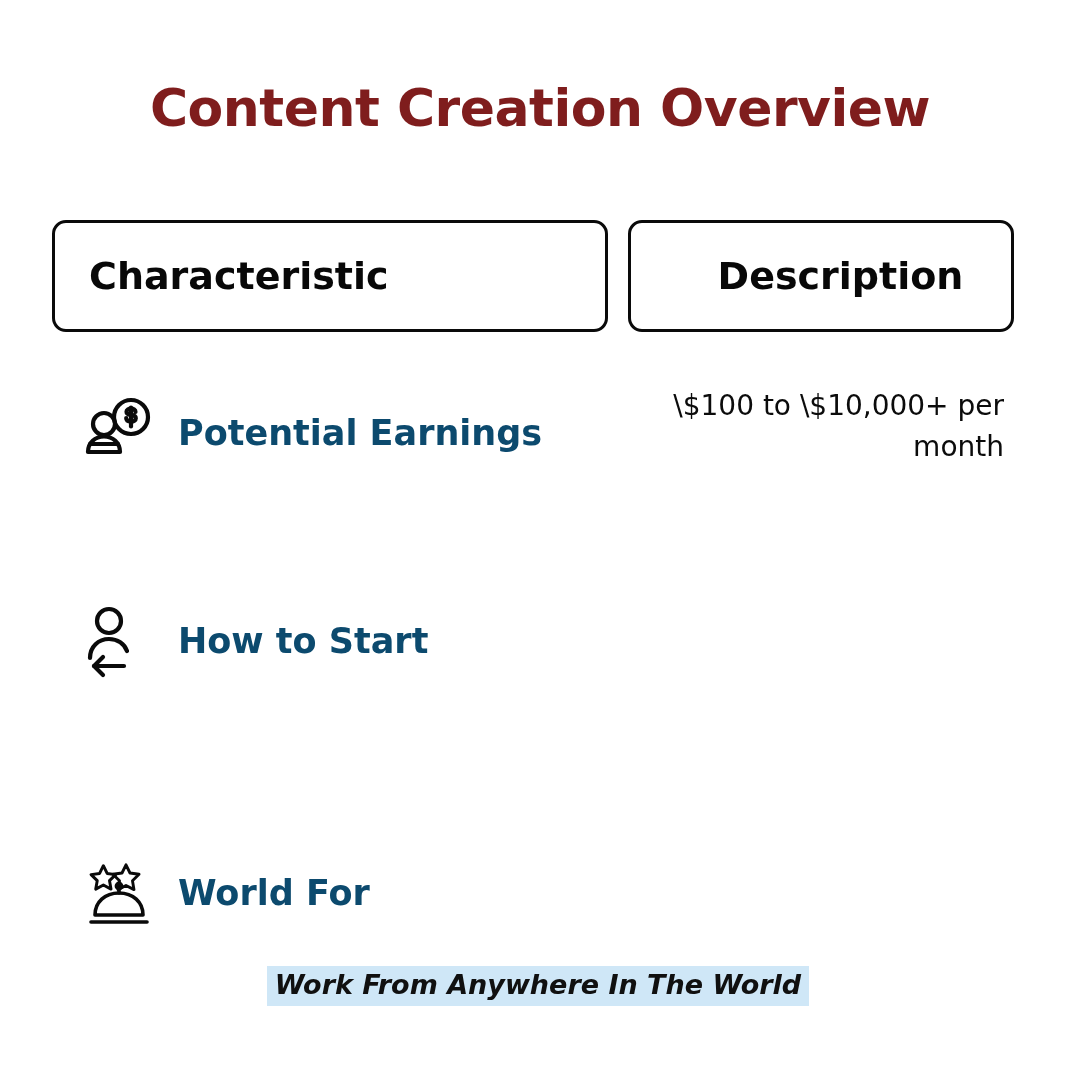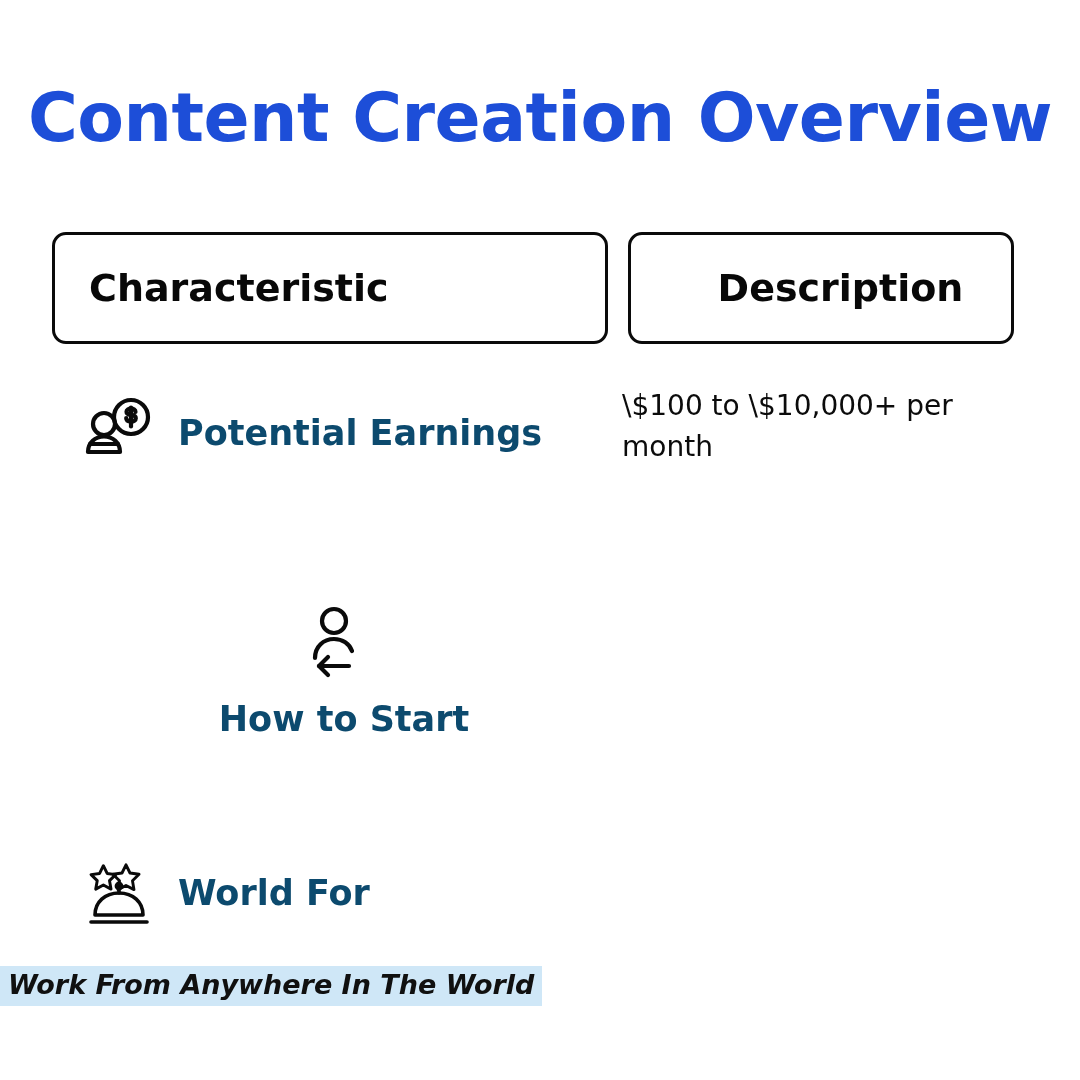--- a/index.html
+++ b/index.html
@@ -22,30 +22,30 @@
     position: relative;
     box-sizing: border-box;
   }
 
   .title {
     position: absolute;
     top: 78px;
     left: 0;
     width: 1080px;
     text-align: center;
-    font-size: 68px;
+    font-size: 52px;
     font-weight: 700;
     letter-spacing: -0.5px;
-    color: #1d4ed8;
+    color: #7f1d1d;
     font-family: "DejaVu Sans", sans-serif;
   }
 
   .header-row {
     position: absolute;
-    top: 232px;
+    top: 220px;
     left: 52px;
     width: 962px;
     height: 112px;
   }
 
   .header-cell {
     position: absolute;
     top: 0;
     height: 112px;
     border: 3px solid #0a0a0a;
@@ -110,48 +110,48 @@
 
   .row-label {
     font-size: 35px;
     font-weight: 700;
     color: #0c4a6e;
     line-height: 1.1;
   }
 
   .row-right {
     width: 402px;
-    text-align: left;
+    text-align: right;
     font-size: 28px;
     line-height: 1.45;
     color: #0b0b0b;
     font-weight: 400;
     padding: 0 10px;
     box-sizing: border-box;
   }
 
   
   #row-0 { height: 190px; }
   #row-0 .row-left { margin-top: 20px; }
   #row-0 .row-right { margin-top: 16px; }
 
   #row-1 { height: 230px; }
-  #row-1 .row-left { margin-top: 38px; flex-direction: column; }
+  #row-1 .row-left { margin-top: 38px; }
   #row-1 .row-right { margin-top: 20px; }
 
   #row-2 { height: 230px; }
   #row-2 .row-left { margin-top: 60px; }
   #row-2 .row-right { margin-top: 28px; }
 
   .footer {
     position: absolute;
     left: 0;
     top: 966px;
     width: 1076px;
-    text-align: left;
+    text-align: center;
   }
 
   .footer-text {
     display: inline-block;
     background: #cfe7f7;
     color: #101010;
     font-style: italic;
     font-weight: 700;
     font-size: 27px;
     padding: 3px 8px 5px 8px;

